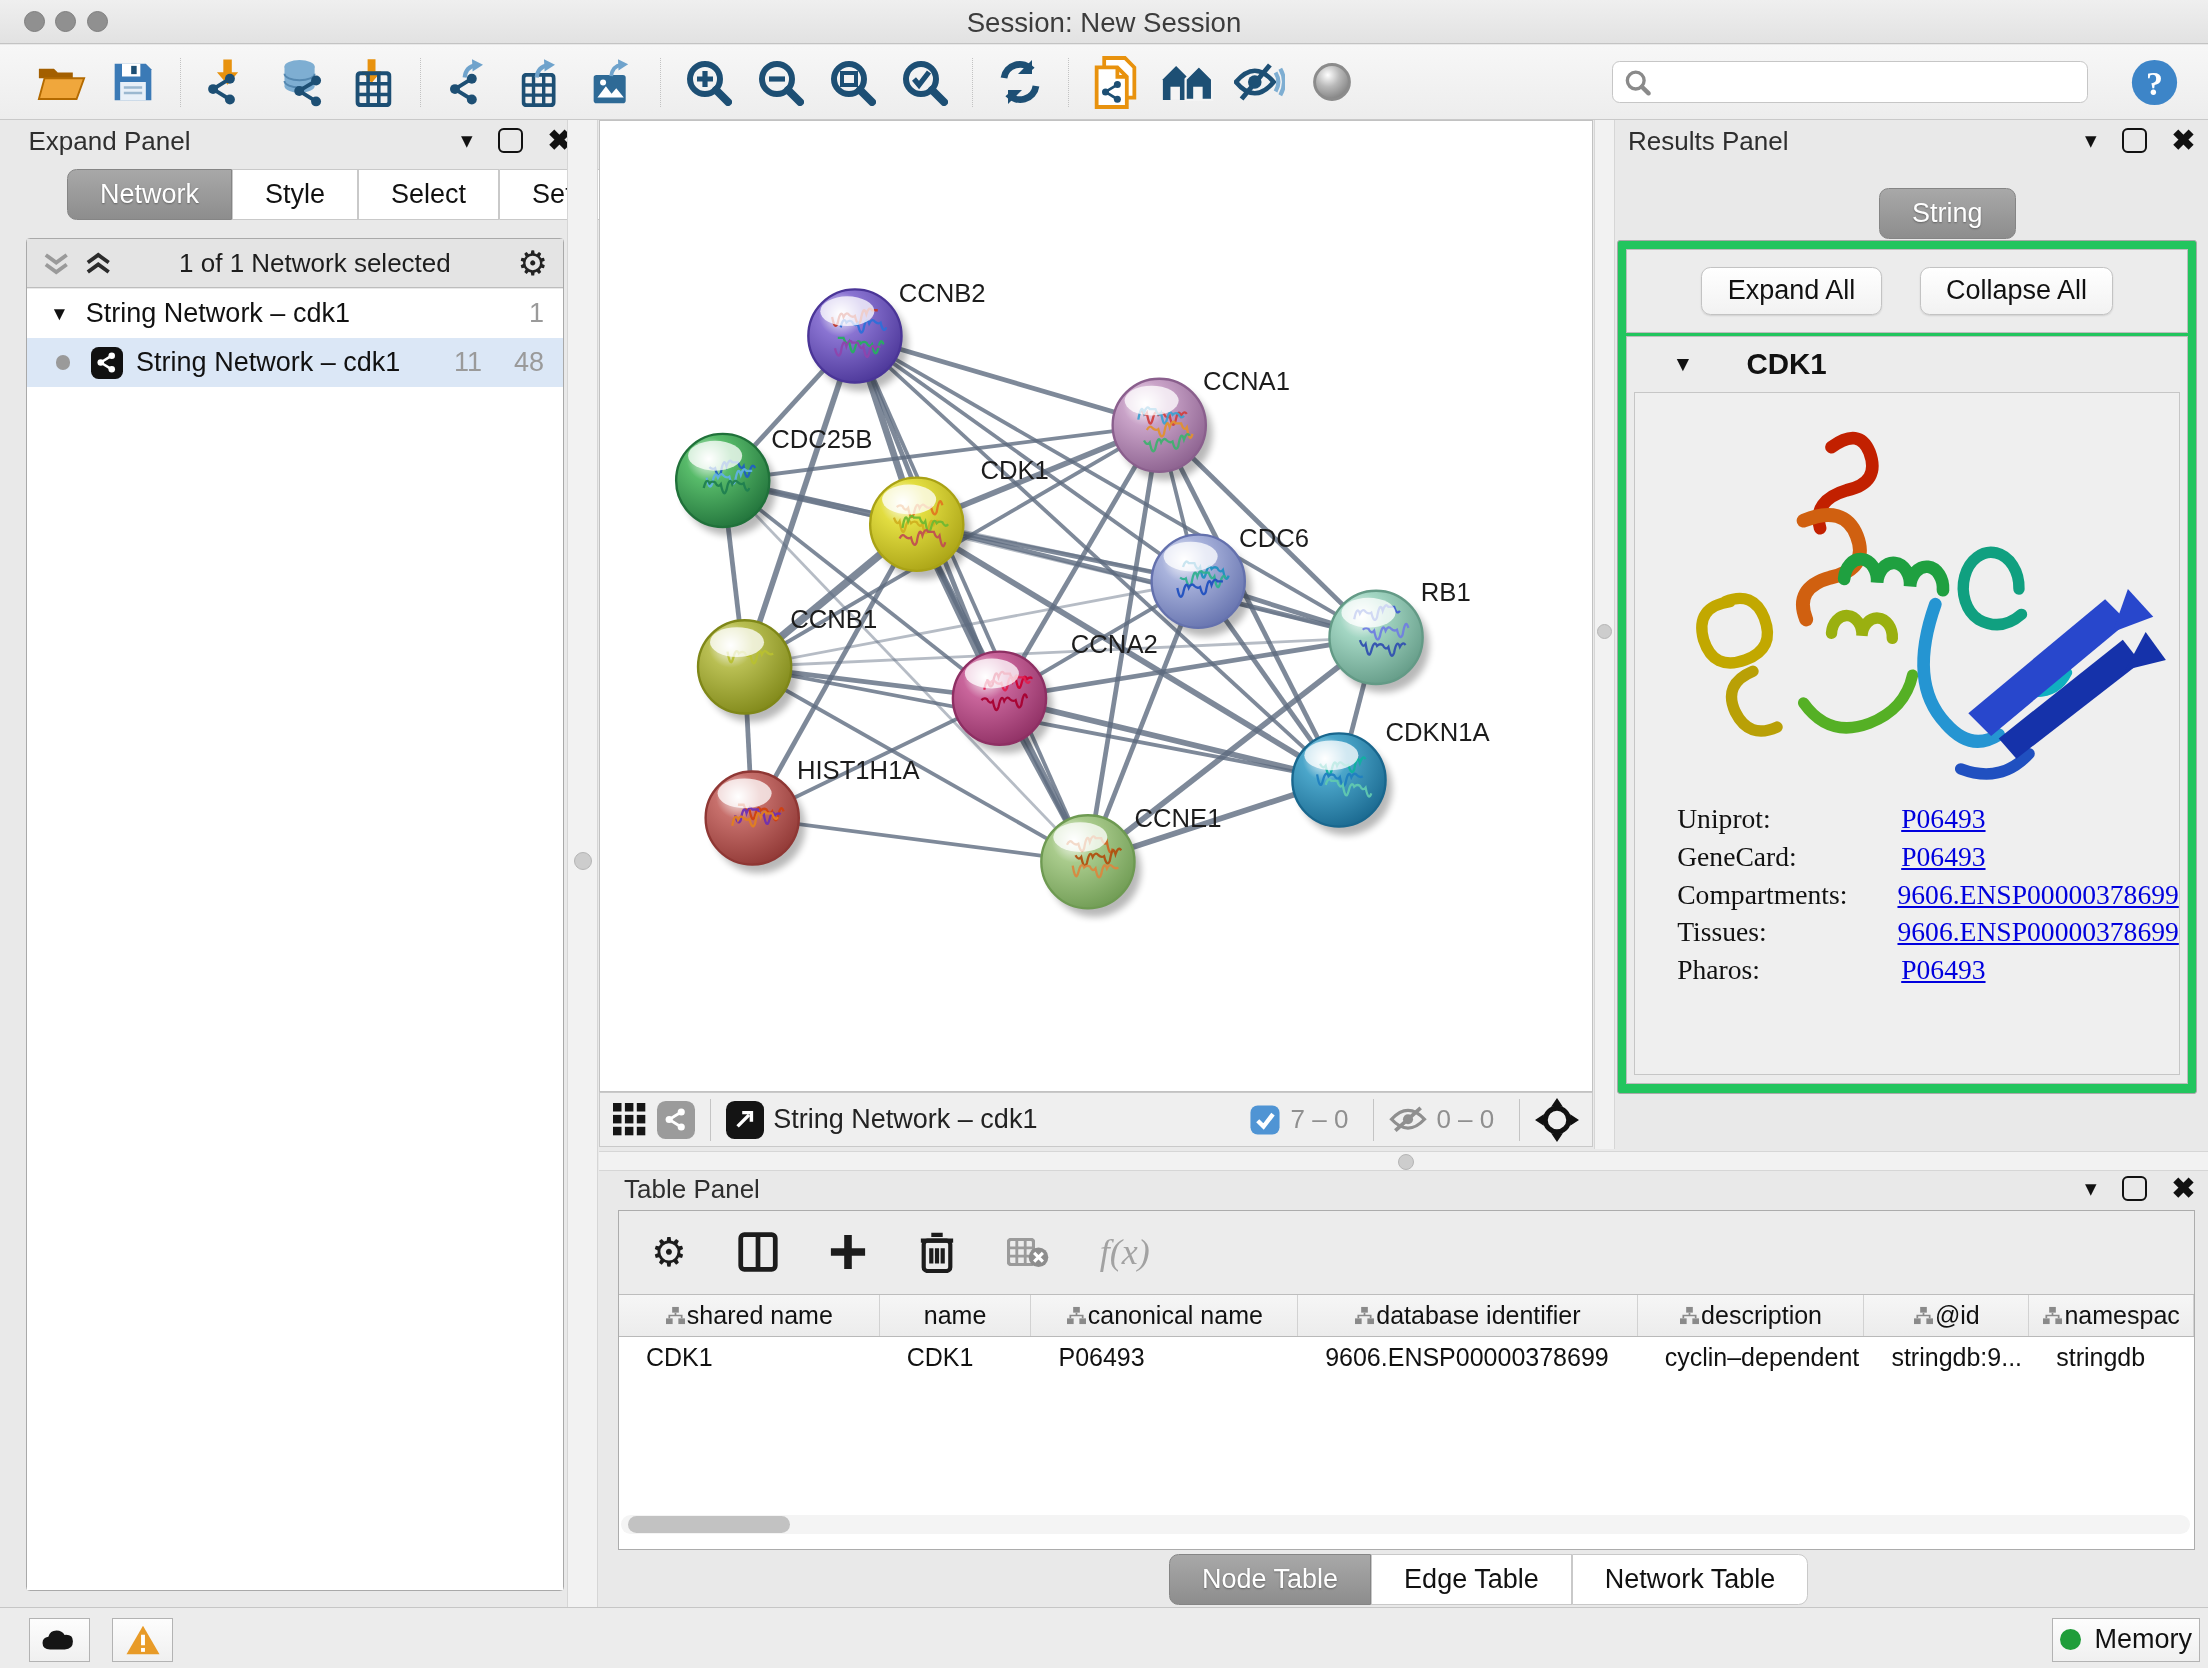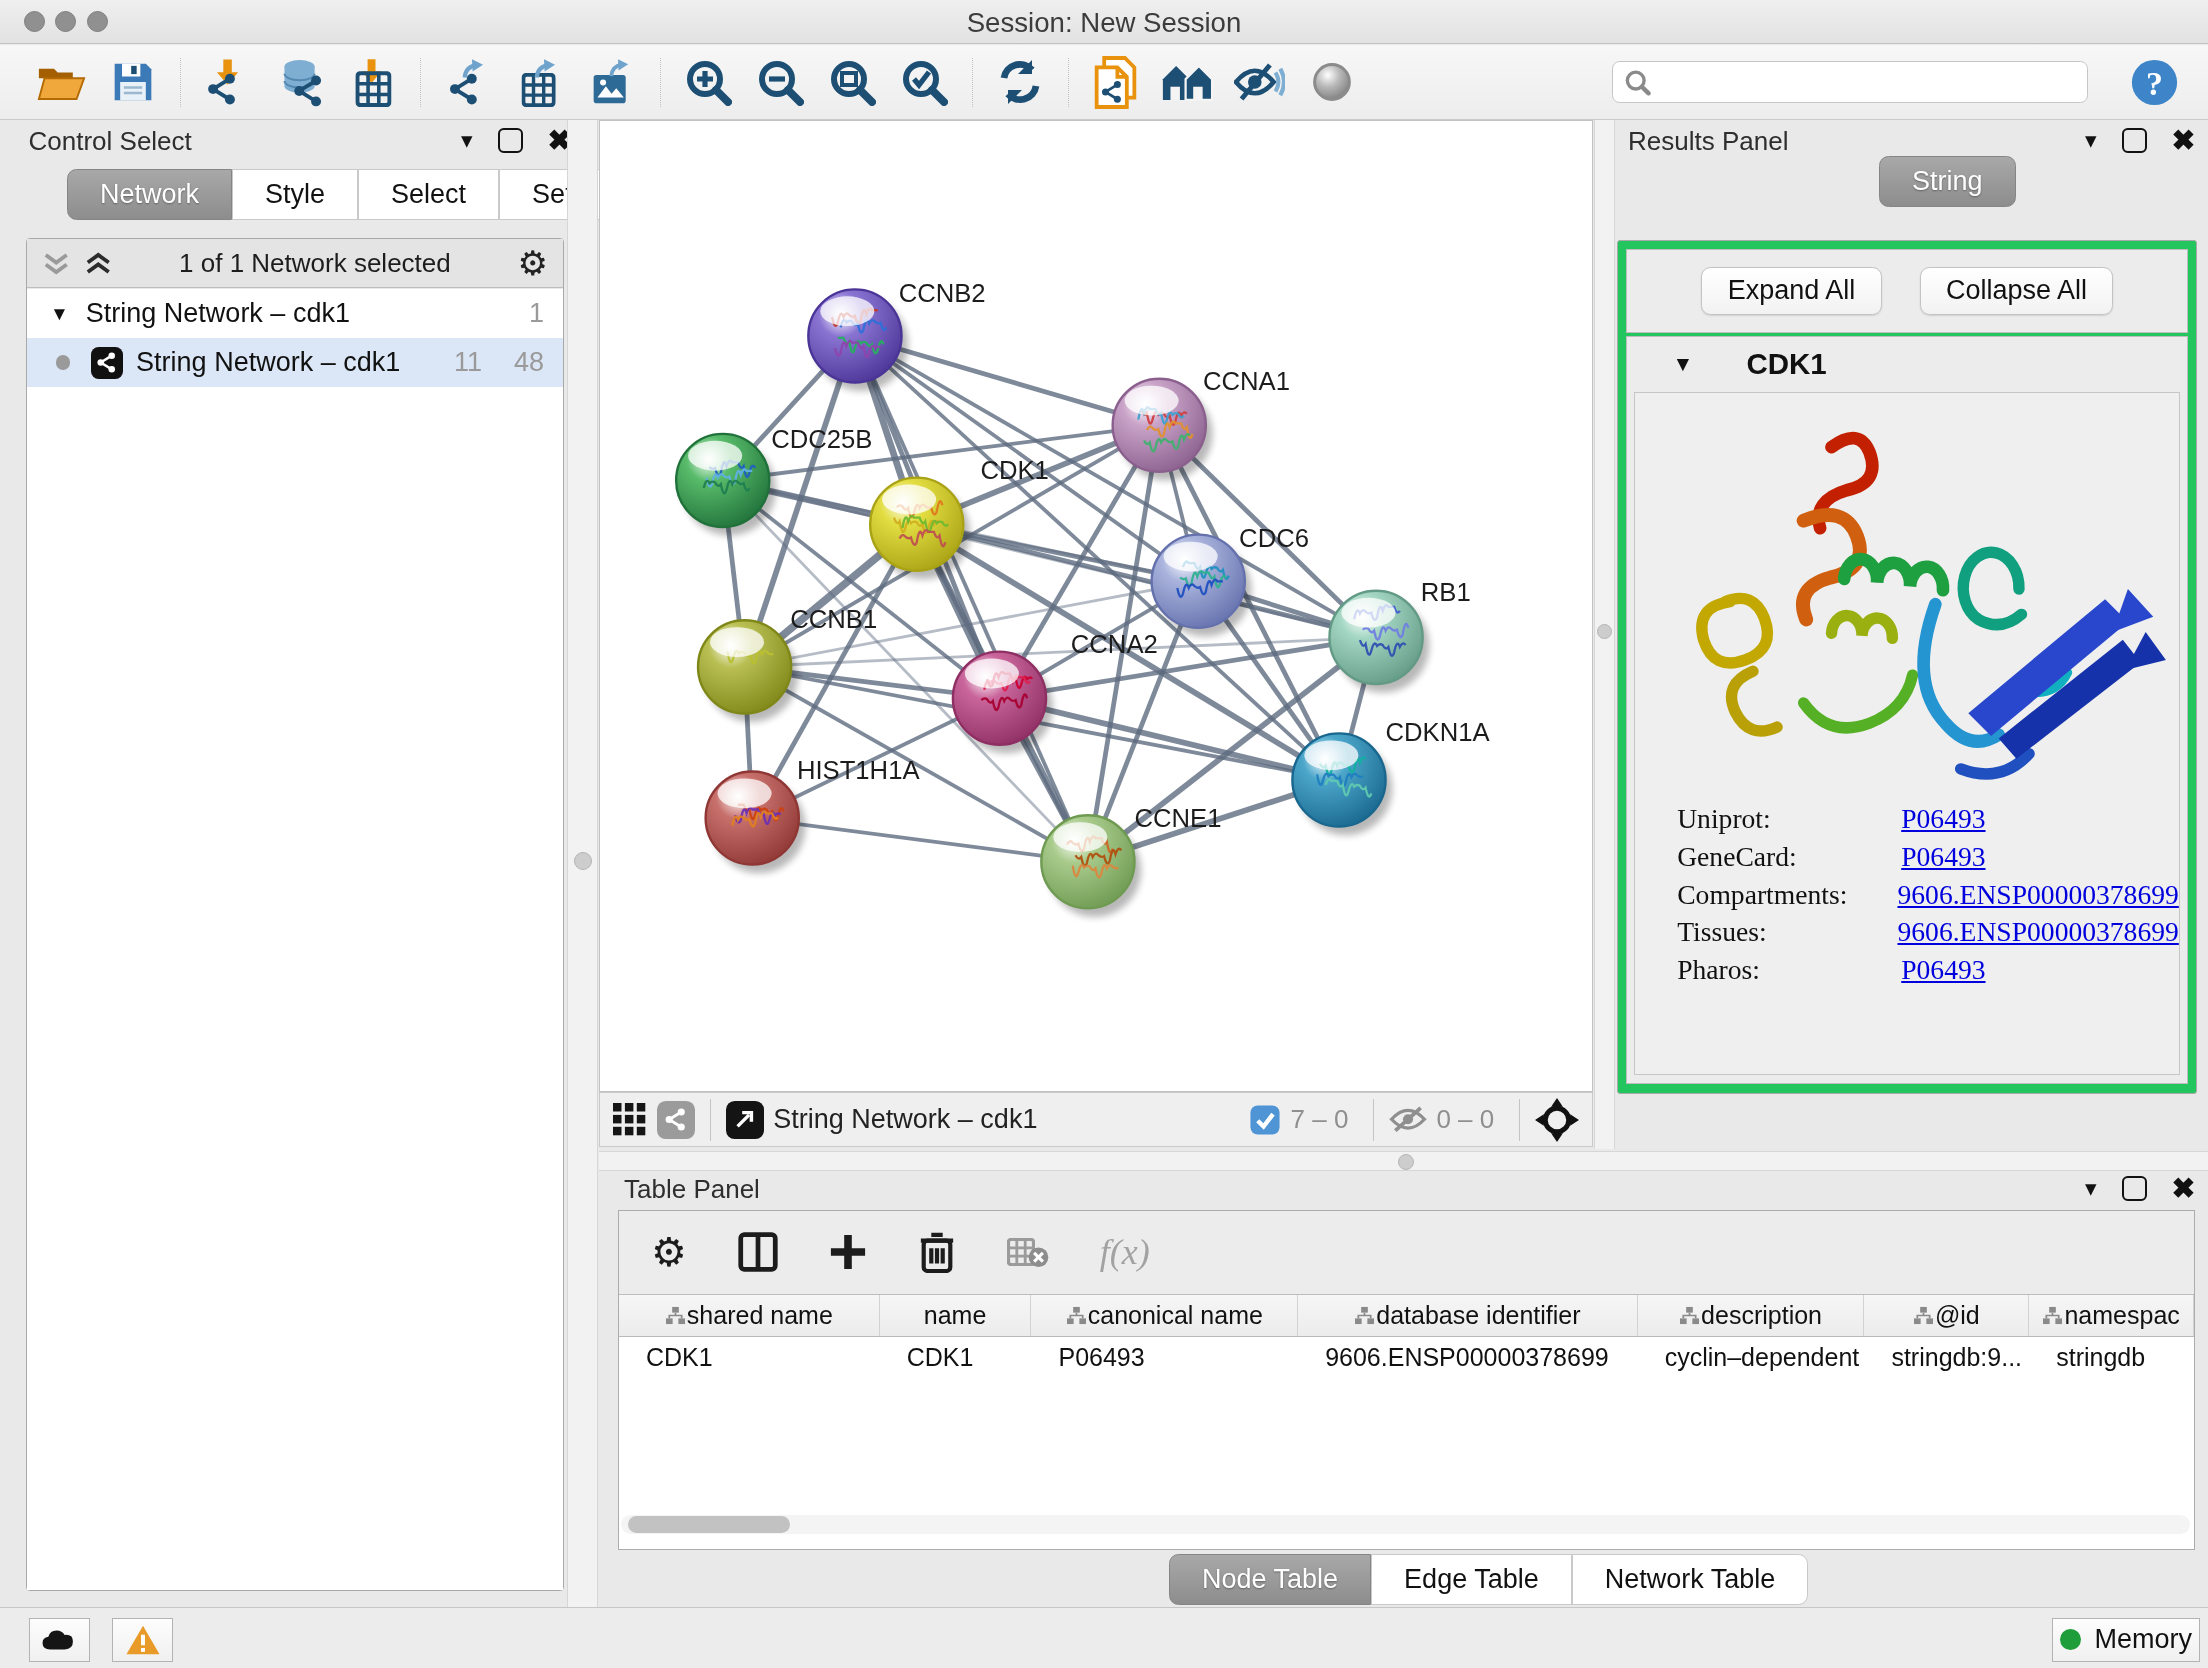--- a/index.html
+++ b/index.html
@@ -307,21 +307,21 @@
   </span>
   <span class="tbi" style="width:57px">
     <svg width="49" height="49" viewBox="0 0 26 26">
         <circle cx="13" cy="13" r="12" fill="#3d85c8"></circle>
         <text x="13" y="19.5" text-anchor="middle" font-size="18" font-weight="bold" fill="#fff" font-family="Liberation Serif,serif">?</text>
       </svg>
   </span>
 </div>
 
 <div>
-  <div class="panel-head" style="left:28.5px; top:126px;">Control Select</div>
+  <div class="panel-head" style="left:28.5px; top:126px;">Expand Panel</div>
   <div class="phead-ctrls" style="left:461px; top:126px;">
     <span class="ph-tri">▾</span>
     <span class="ph-float"></span>
     <span class="ph-close">✖</span>
   </div>
   <div class="abs" style="left:67px; top:169px; display:flex;">
     <div class="tab first active">Network</div>
     <div class="tab">Style</div>
     <div class="tab">Select</div>
     <div class="tab last">Sets</div>
@@ -657,21 +657,21 @@
   <span class="grip" style="left:1.9px; top:504px; width:15px; height:15px;"></span>
 </div>
 
 <div>
   <div class="panel-head" style="left:1628px; top:126px;">Results Panel</div>
   <div class="phead-ctrls" style="left:2085px; top:126px;">
     <span class="ph-tri">▾</span>
     <span class="ph-float"></span>
     <span class="ph-close">✖</span>
   </div>
-  <div class="abs" style="left:1855px; top:156px;padding-left:24px;">
+  <div class="abs" style="left:1855px; top:188px;padding-left:24px;">
     <div class="tab solo active">String</div>
   </div>
   <div class="rp-outer">
     <div class="rp-buttons">
       <div class="rp-btn">Expand All</div>
       <div class="rp-btn">Collapse All</div>
     </div>
     <div class="rp-entry">
       <div class="rp-entry-head">
         <span style="font-size:21px; font-weight:normal; margin:0 53px 0 46px;">▼</span>

